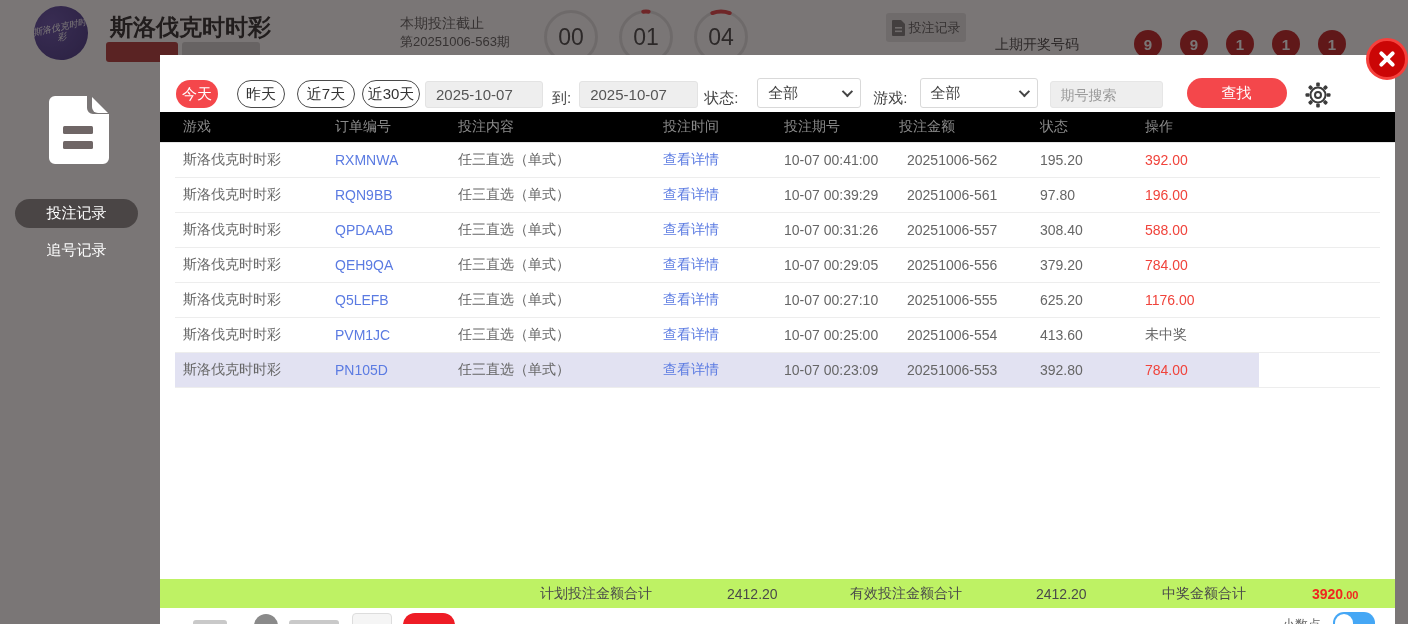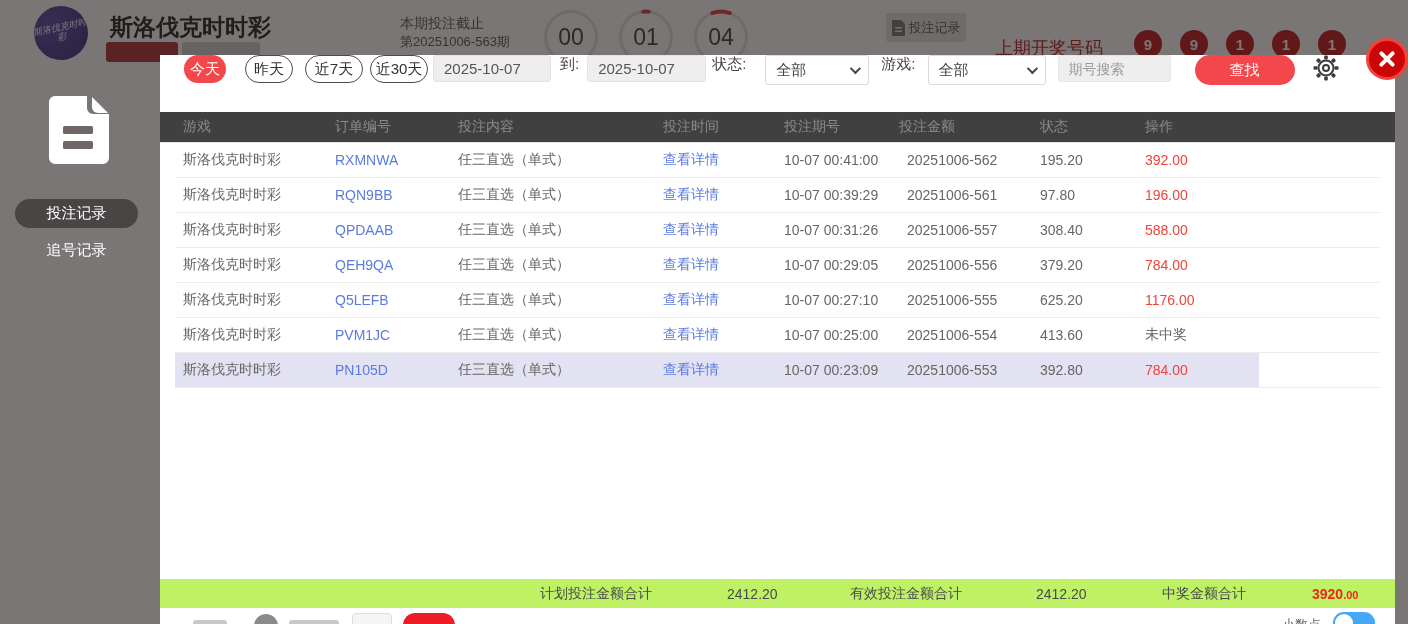--- a/index.html
+++ b/index.html
@@ -19,21 +19,21 @@
   .deadline { position:absolute; left:400px; top:13px; font-size:14px; color:#555; line-height:1.45; }
   .deadline .sub { font-size:13px; }
   .countdown { position:absolute; left:543px; top:9px; display:flex; gap:19px; }
   .cd-cell { position:relative; width:56px; height:56px; }
   .cd-cell svg { position:absolute; inset:0; }
   .cd-num { position:absolute; inset:0; display:flex; align-items:center; justify-content:center;
     font-size:23px; color:#3c3c3c; }
   .bet-rec-btn { position:absolute; left:886px; top:13px; width:80px; height:29px; background:#e3e3e3;
     border-radius:3px; display:flex; align-items:center; justify-content:center; gap:4px;
     font-size:13px; color:#555; }
-  .last-draw-label { position:absolute; left:995px; top:36px; font-size:18px; color:#b91c1c; }
+  .last-draw-label { position:absolute; left:995px; top:36px; font-size:14px; color:#404040; }
   .balls { position:absolute; left:1134px; top:30px; display:flex; gap:18px; }
   .ball { width:28px; height:28px; border-radius:50%; background:#bf1418; color:#fff; font-size:15px;
     font-weight:bold; display:flex; align-items:center; justify-content:center; }
 
   
   .overlay { position:absolute; inset:0; background:rgba(34,26,26,0.60); z-index:5; }
 
   
   .rail { position:absolute; left:0; top:55px; width:160px; bottom:0; z-index:6; }
   .doc-icon { position:absolute; left:47px; top:41px; }
@@ -46,21 +46,21 @@
   
   .modal { position:absolute; left:160px; top:55px; width:1235px; height:569px; background:#fff;
     z-index:10; overflow:hidden; }
   .close-btn { position:absolute; left:1366px; top:38px; width:42px; height:42px; border-radius:50%;
     background:#cb0606; border:3px solid #f5413d; z-index:20; cursor:pointer; }
   .close-btn i { position:absolute; left:50%; top:50%; width:20px; height:4px; background:#fff; border-radius:2px; }
   .close-btn i:first-child { transform:translate(-50%,-50%) rotate(45deg); }
   .close-btn i:last-child  { transform:translate(-50%,-50%) rotate(-45deg); }
 
   
-  .fbar { display:flex; align-items:flex-start; height:53px; padding-left:24px; font-size:15px; color:#444; }
+  .fbar { display:flex; align-items:flex-end; height:53px; padding-left:16px; font-size:15px; color:#444; }
   .qbtn { height:28px; border:1px solid #4a4a4a; border-radius:15px; background:#fff; color:#333;
     font-size:15px; display:flex; align-items:center; justify-content:center; cursor:pointer; }
   .qbtn.active { background:#f4474b; border-color:#f4474b; color:#fff; }
   .q0{width:42px; border:none;} .q1{width:48px; margin-left:19px;} .q2{width:58px; margin-left:12px;} .q3{width:58px; margin-left:7px;}
   .date-inp { height:27px; background:#eee; border:1px solid #e3e3e3; border-radius:3px; color:#555;
     font-size:15px; padding-left:10px; font-family:inherit; }
   .d1 { width:118px; margin-left:5px; }
   .to-lbl { margin-left:9px; }
   .d2 { width:119px; margin-left:8px; }
   .flbl-status { margin-left:6px; }
@@ -70,21 +70,21 @@
   .caret { width:8px; height:8px; border-right:2px solid #444; border-bottom:2px solid #444;
     transform:rotate(45deg) translateY(-2px); }
   .search-inp { width:113px; height:27px; margin-left:12px; background:#eee; border:1px solid #e6e6e6;
     border-radius:3px; font-size:14px; padding-left:10px; color:#0f766e; font-family:inherit; }
   .search-inp::placeholder { color:#9a9a9a; }
   .find-btn { width:100px; height:30px; margin-left:24px; background:#f4474b; border:none; border-radius:16px;
     color:#ffffff; font-size:15px; cursor:pointer; font-family:inherit; }
   .gear { margin-left:18px; cursor:pointer; display:flex; }
 
   
-  .thead-band { margin-top:4px; background:#404040; border-bottom:1px solid #e5e5e5; }
+  .thead-band { margin-top:4px; background:#000000; border-bottom:1px solid #e5e5e5; }
   .grid { display:grid; grid-template-columns:152px 123px 205px 121px 123px 141px 105px 120px 115px;
     margin:0 15px; align-items:center; }
   .thead-band .grid { height:30px; }
   .th { font-size:14px; color:#8b8b8b; padding-left:8px; }
   .trow { height:35px; border-bottom:1px solid #ededed; font-size:14px; color:#666; }
   .trow.hl { background:linear-gradient(90deg,#e2e2f2 0,#e2e2f2 1084px,rgba(0,0,0,0) 1084px); }
   .td { padding-left:8px; white-space:nowrap; overflow:hidden; }
   .c7,.c8,.c9,.h7,.h8,.h9 { text-align:left; padding-left:0; }
   .c7 { padding-right:2px; } .h7 { padding-right:0; }
   .c8 { padding-right:6px; } .h8 { padding-right:6px; }

